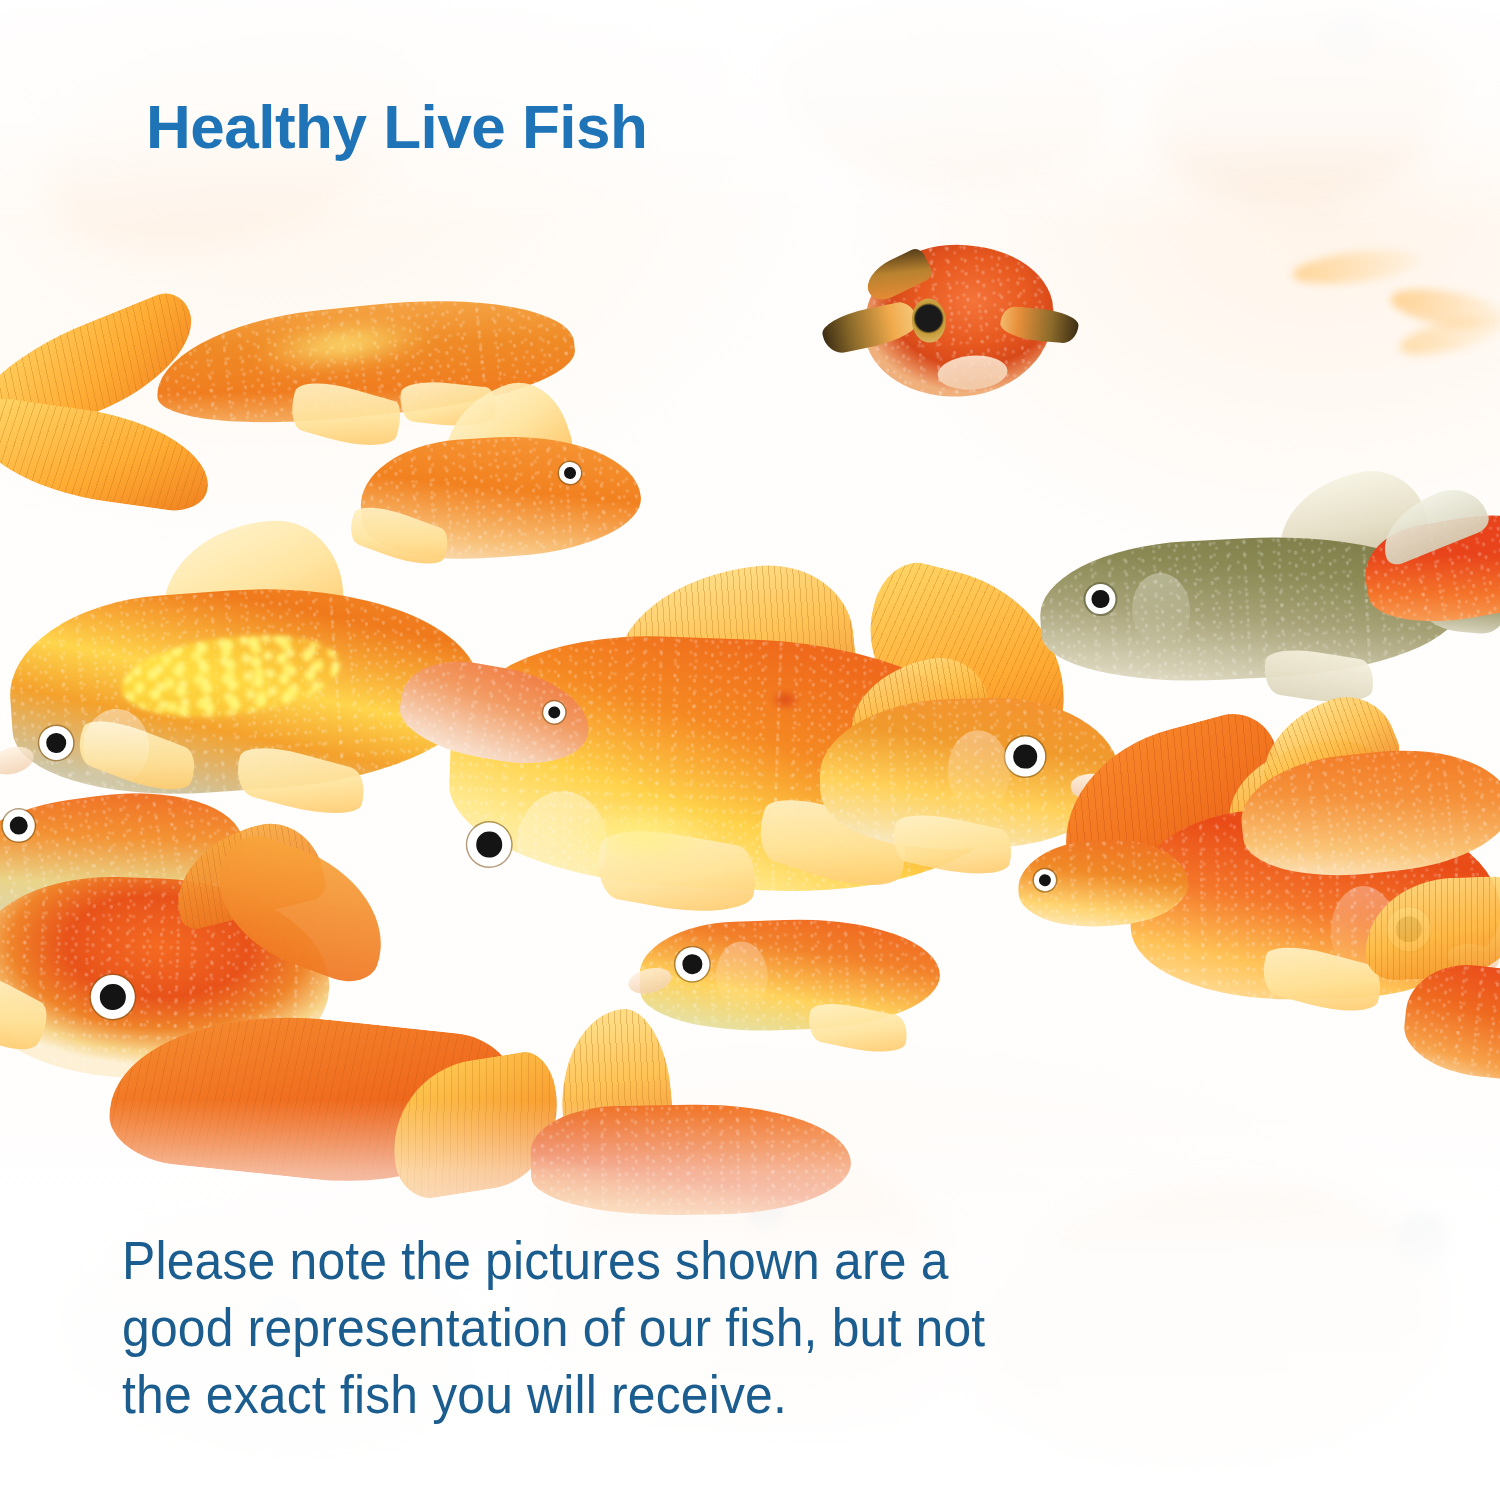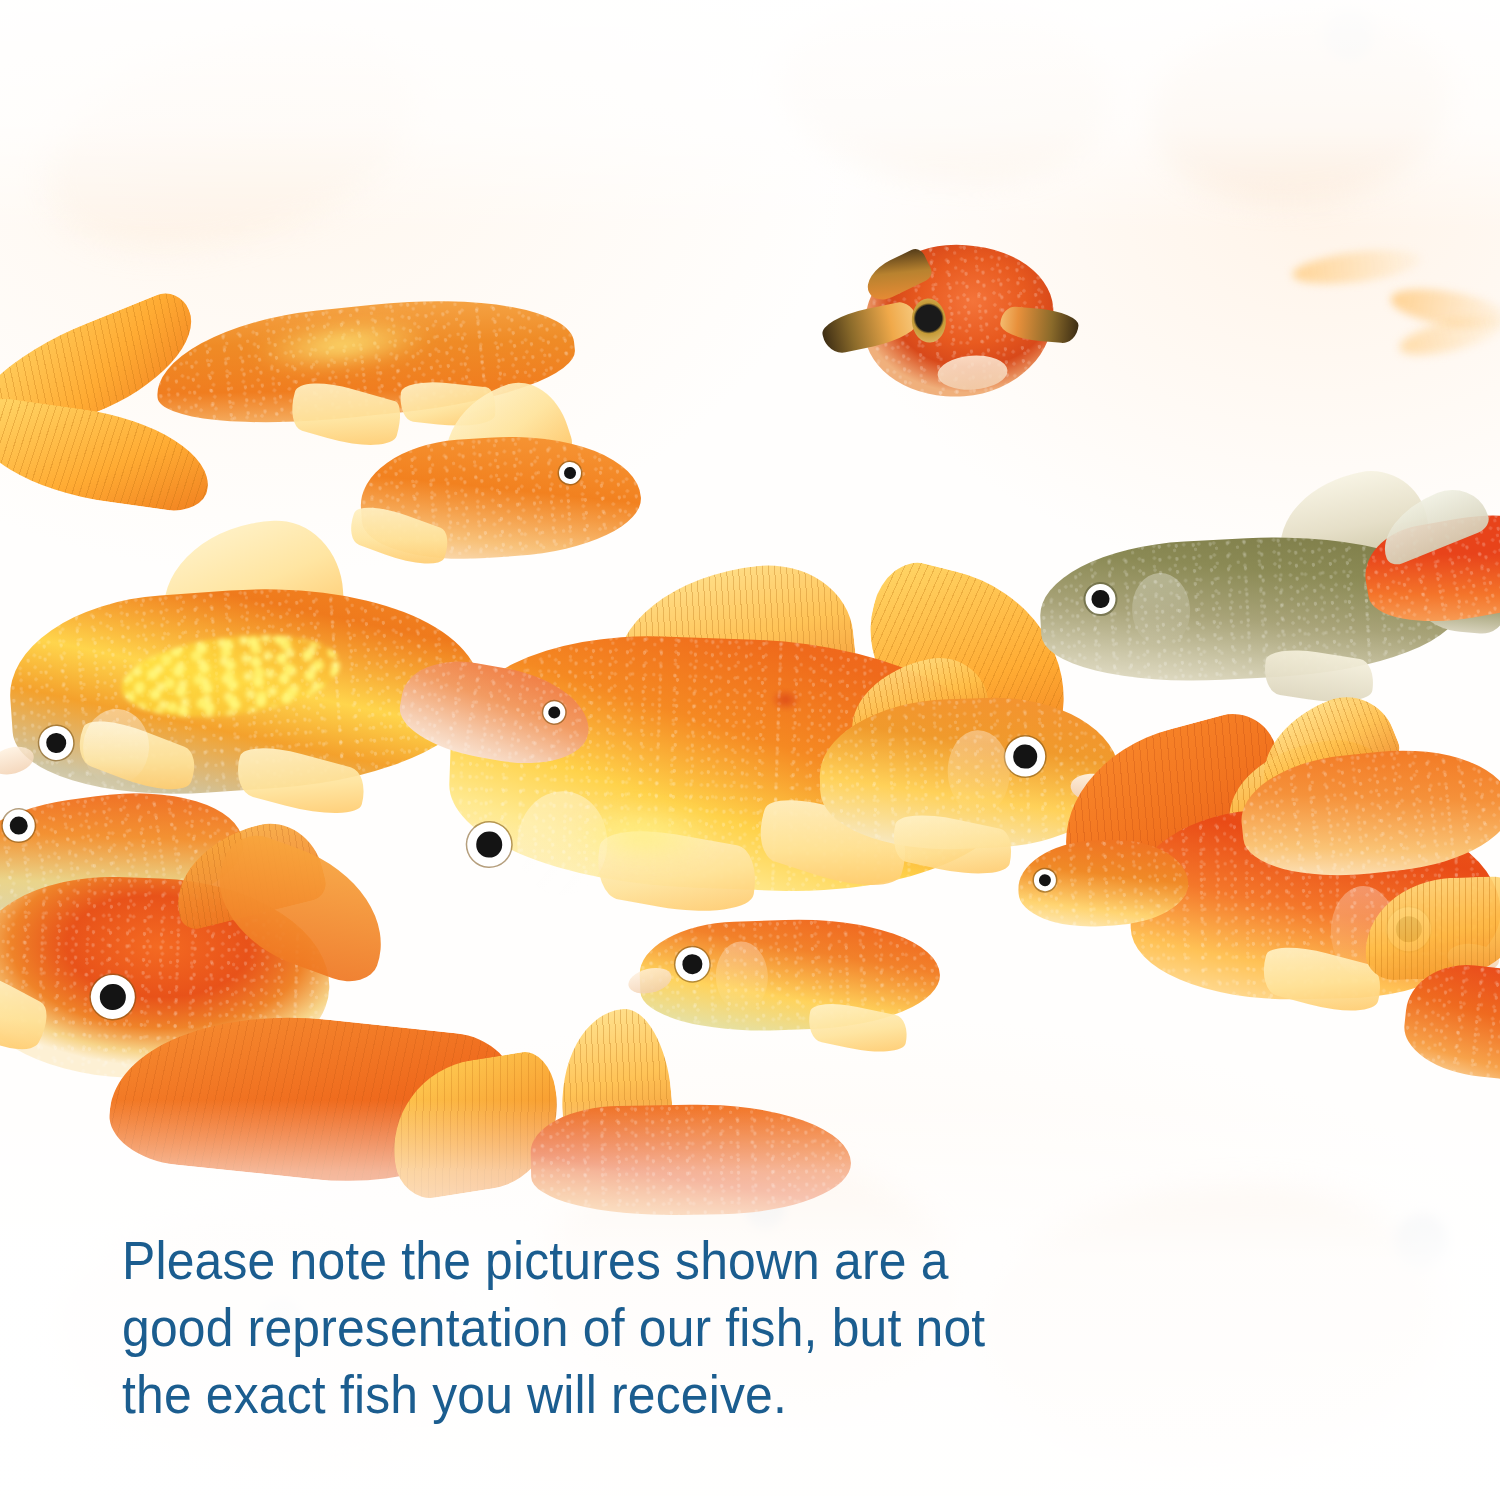--- a/index.html
+++ b/index.html
@@ -383,20 +383,21 @@
                 border-radius:38% 52% 46% 48% / 50% 58% 48% 42%;"></div>
     <div class="eye" style="left:142px; top:52px; width:22px; height:22px;"></div>
   </div>
 
   <div style="position:absolute; left:0; top:1100px; width:1500px; height:396px;
               background:linear-gradient(180deg, rgba(255,255,255,0) 0%, rgba(255,255,255,.55) 18%, rgba(255,255,255,.88) 40%, rgba(255,255,255,.95) 100%);"></div>
 
   <div style="position:absolute; left:0; top:0; width:1500px; height:230px;
               background:linear-gradient(180deg, rgba(255,255,255,.92) 0%, rgba(255,255,255,.70) 55%, rgba(255,255,255,0) 100%);"></div>
 
+  <div class="title">Healthy Live Fish</div>
 
   <div class="caption">
     <div>Please note the pictures shown are a</div>
     <div>good representation of our fish, but not</div>
     <div>the exact fish you will receive.</div>
   </div>
 
 </div>
 
 </body></html>

